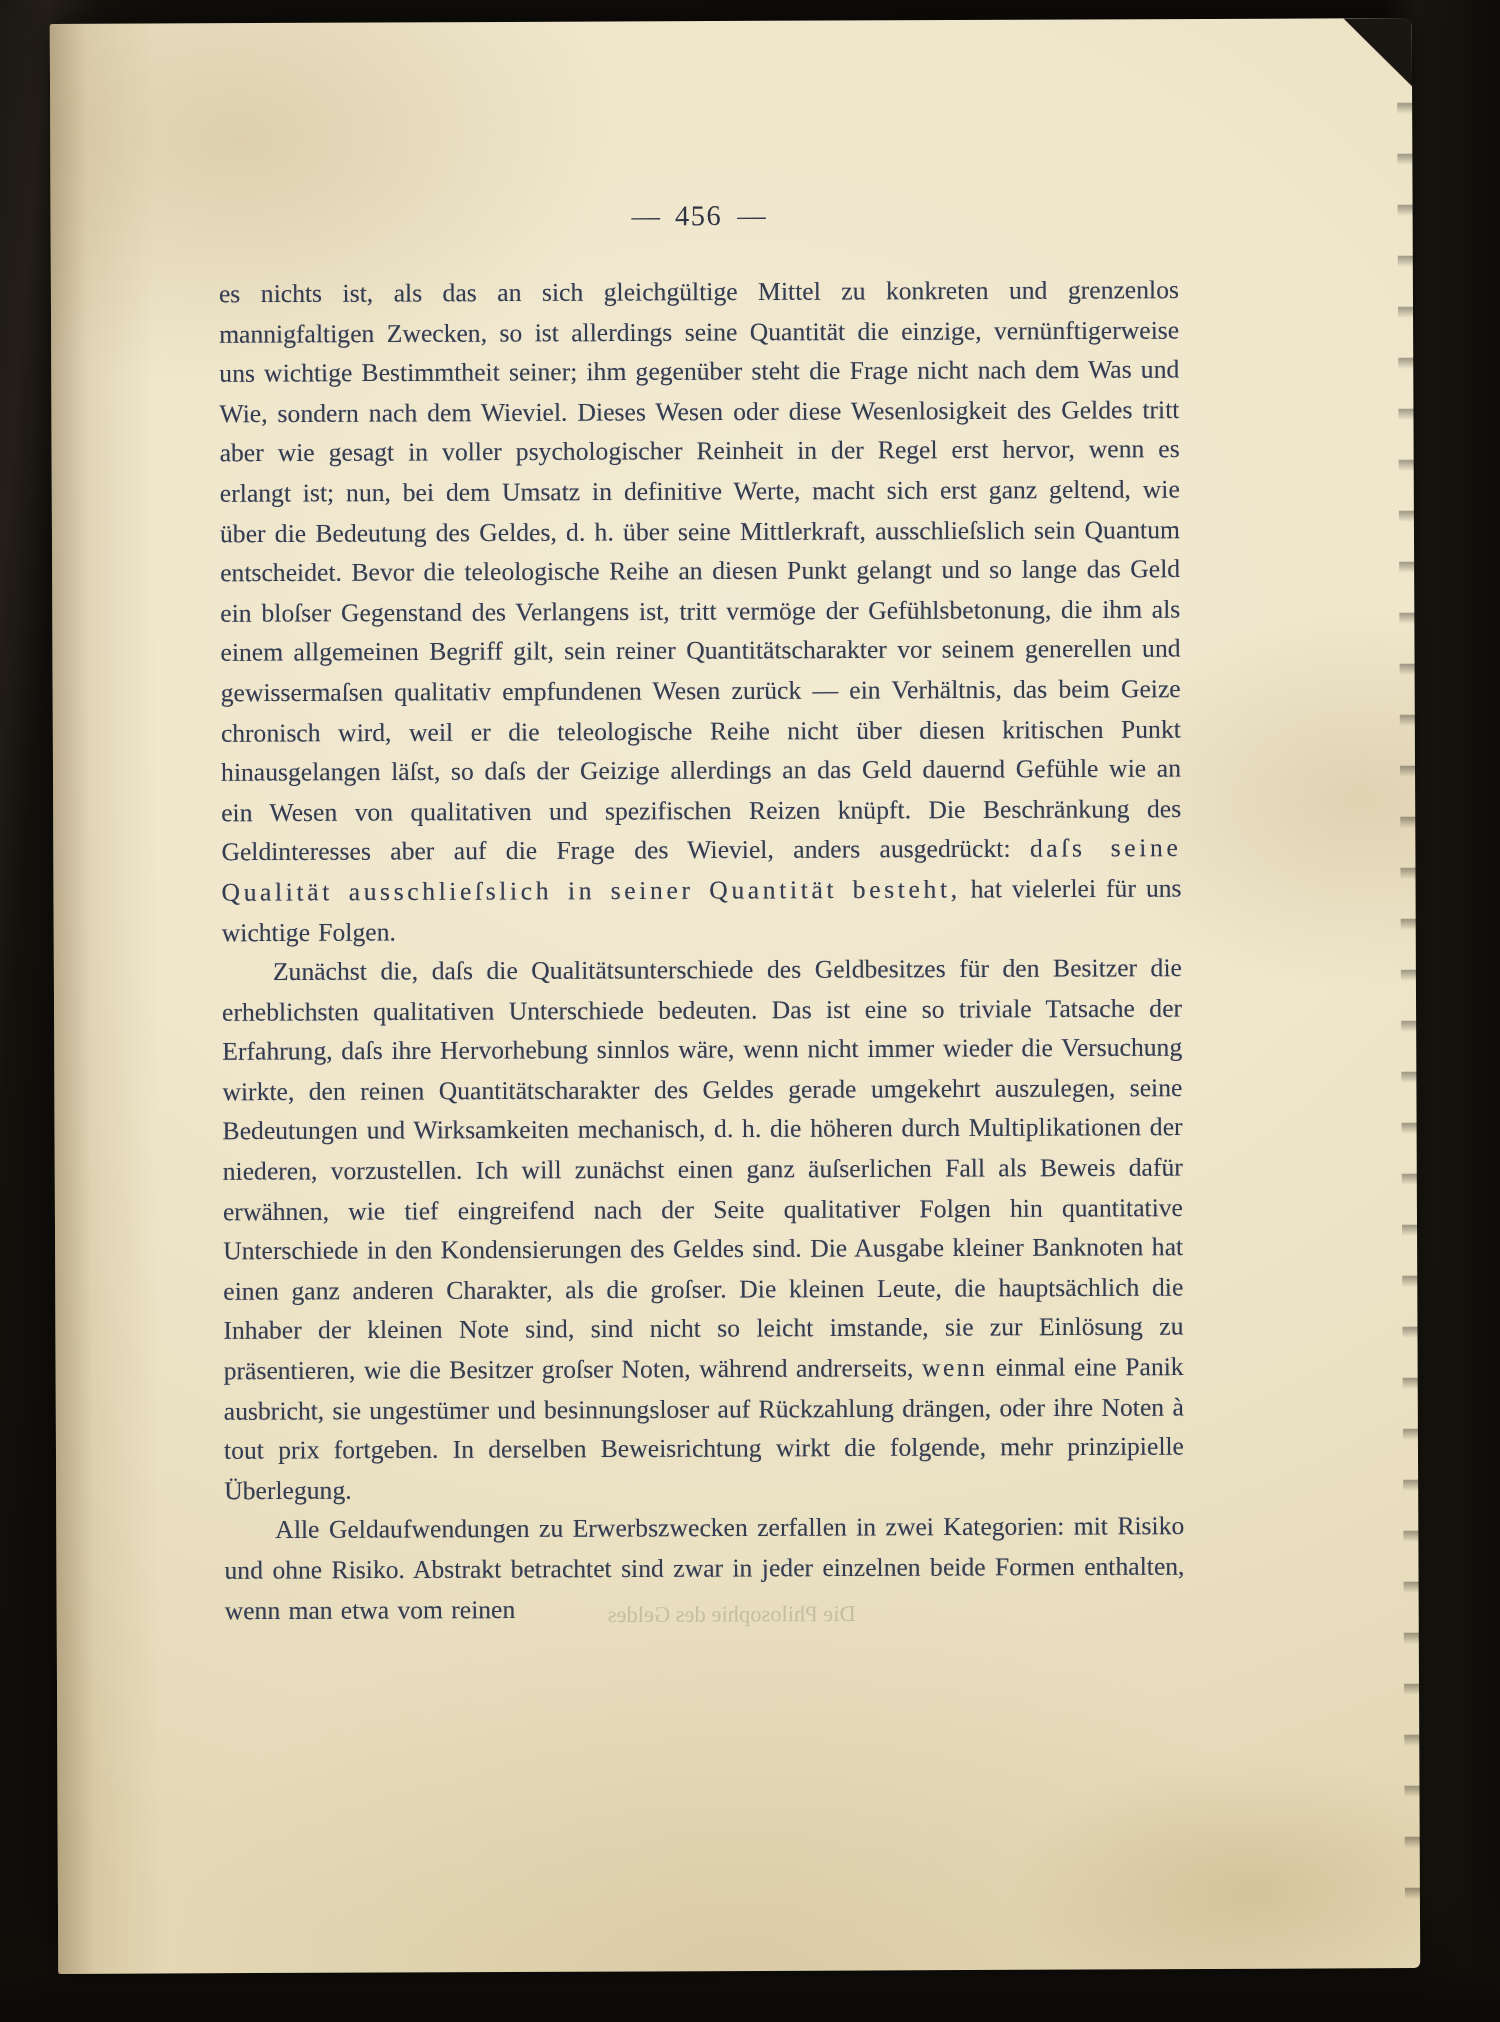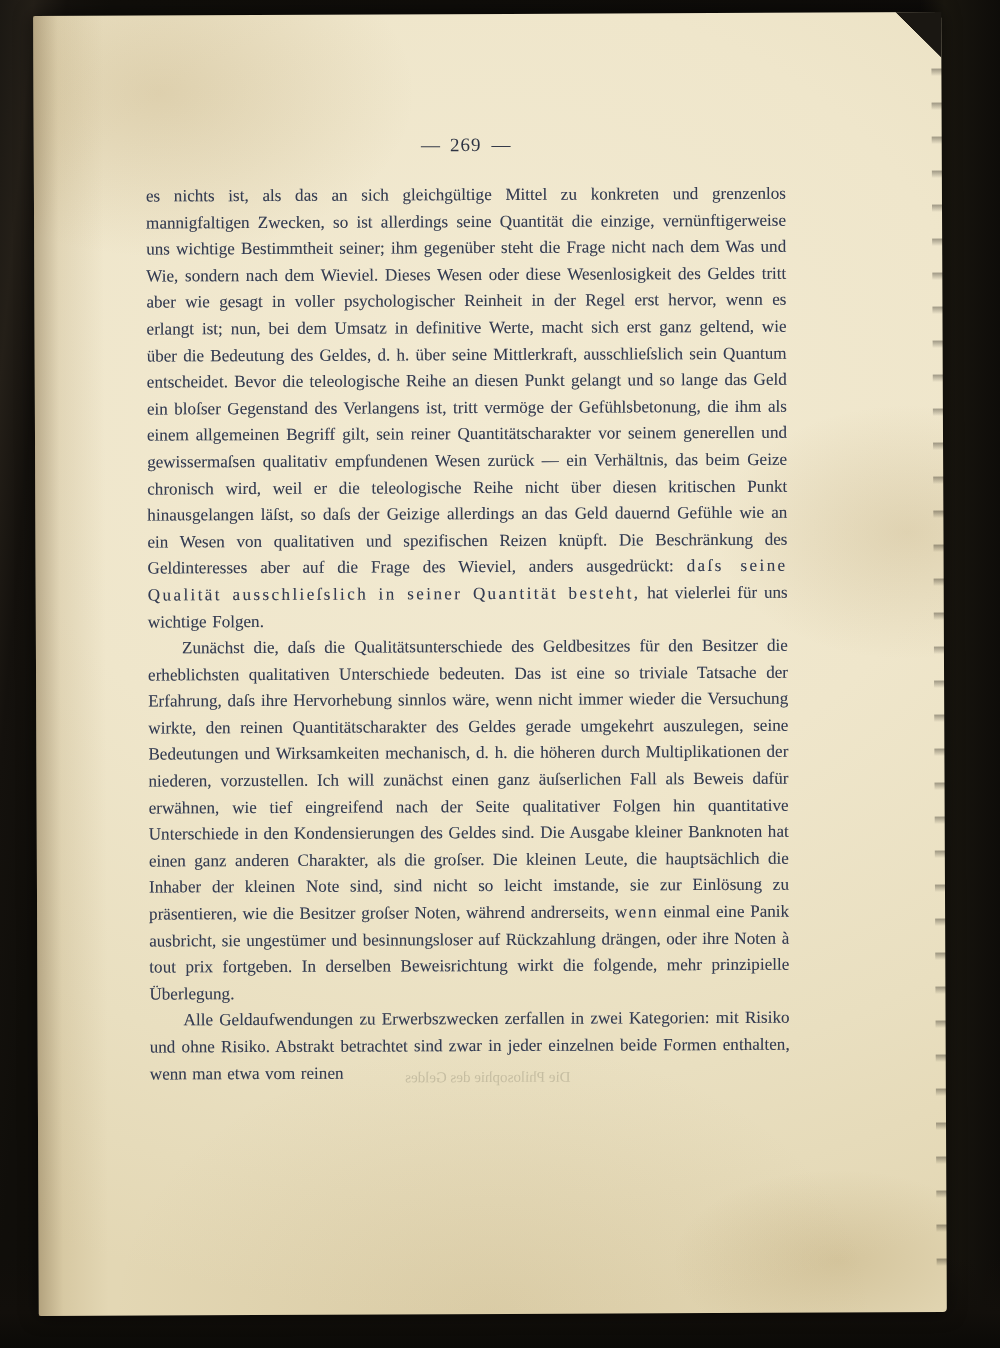--- a/index.html
+++ b/index.html
@@ -160,21 +160,21 @@
   <div class="sheet">
     <div class="sheet-stains"></div>
     <div class="edge-notches"></div>
     <div class="corner-fold"></div>
 
     <div class="ghost-line">Die Philosophie des Geldes</div>
 
     <div class="content">
 
       <div class="page-number">
-        <span class="dash">—</span><span>269</span><span class="dash">—</span>
+        <span class="dash">—</span><span>456</span><span class="dash">—</span>
       </div>
 
       <p class="body"><span>es nichts ist, als das an sich gleichgültige Mittel zu konkreten und grenzenlos mannigfaltigen Zwecken, so ist allerdings seine Quantität die einzige, vernünftigerweise uns wichtige Bestimmtheit seiner; ihm gegenüber steht die Frage nicht nach dem Was und Wie, sondern nach dem Wieviel. Dieses Wesen oder diese Wesenlosigkeit des Geldes tritt aber wie gesagt in voller psychologischer Reinheit in der Regel erst hervor, wenn es erlangt ist; nun, bei dem Umsatz in definitive Werte, macht sich erst ganz geltend, wie über die Bedeutung des Geldes, d. h. über seine Mittlerkraft, ausschlieſslich sein Quantum entscheidet. Bevor die teleologische Reihe an diesen Punkt gelangt und so lange das Geld ein bloſser Gegenstand des Verlangens ist, tritt vermöge der Gefühlsbetonung, die ihm als einem allgemeinen Begriff gilt, sein reiner Quantitätscharakter vor seinem generellen und gewissermaſsen qualitativ empfundenen Wesen zurück — ein Verhältnis, das beim Geize chronisch wird, weil er die teleologische Reihe nicht über diesen kritischen Punkt hinausgelangen läſst, so daſs der Geizige allerdings an das Geld dauernd Gefühle wie an ein Wesen von qualitativen und spezifischen Reizen knüpft. Die Beschränkung des Geldinteresses aber auf die Frage des Wieviel, anders ausgedrückt:</span> <span class="spaced">daſs seine Qualität ausschlieſslich in seiner Quantität besteht,</span><span> hat vielerlei für uns wichtige Folgen.</span></p>
 
       <p class="body"><span>Zunächst die, daſs die Qualitätsunterschiede des Geldbesitzes für den Besitzer die erheblichsten qualitativen Unterschiede bedeuten. Das ist eine so triviale Tatsache der Erfahrung, daſs ihre Hervorhebung sinnlos wäre, wenn nicht immer wieder die Versuchung wirkte, den reinen Quantitätscharakter des Geldes gerade umgekehrt auszulegen, seine Bedeutungen und Wirksamkeiten mechanisch, d. h. die höheren durch Multiplikationen der niederen, vorzustellen. Ich will zunächst einen ganz äuſserlichen Fall als Beweis dafür erwähnen, wie tief eingreifend nach der Seite qualitativer Folgen hin quantitative Unterschiede in den Kondensierungen des Geldes sind. Die Ausgabe kleiner Banknoten hat einen ganz anderen Charakter, als die groſser. Die kleinen Leute, die hauptsächlich die Inhaber der kleinen Note sind, sind nicht so leicht imstande, sie zur Einlösung zu präsentieren, wie die Besitzer groſser Noten, während andrerseits,</span> <span class="wide-word">wenn</span><span> einmal eine Panik ausbricht, sie ungestümer und besinnungsloser auf Rückzahlung drängen, oder ihre Noten à tout prix fortgeben. In derselben Beweisrichtung wirkt die folgende, mehr prinzipielle Überlegung.</span></p>
 
       <p class="body"><span>Alle Geldaufwendungen zu Erwerbszwecken zerfallen in zwei Kategorien: mit Risiko und ohne Risiko. Abstrakt betrachtet sind zwar in jeder einzelnen beide Formen enthalten, wenn man etwa vom reinen</span></p>
 
     </div>
   </div>

